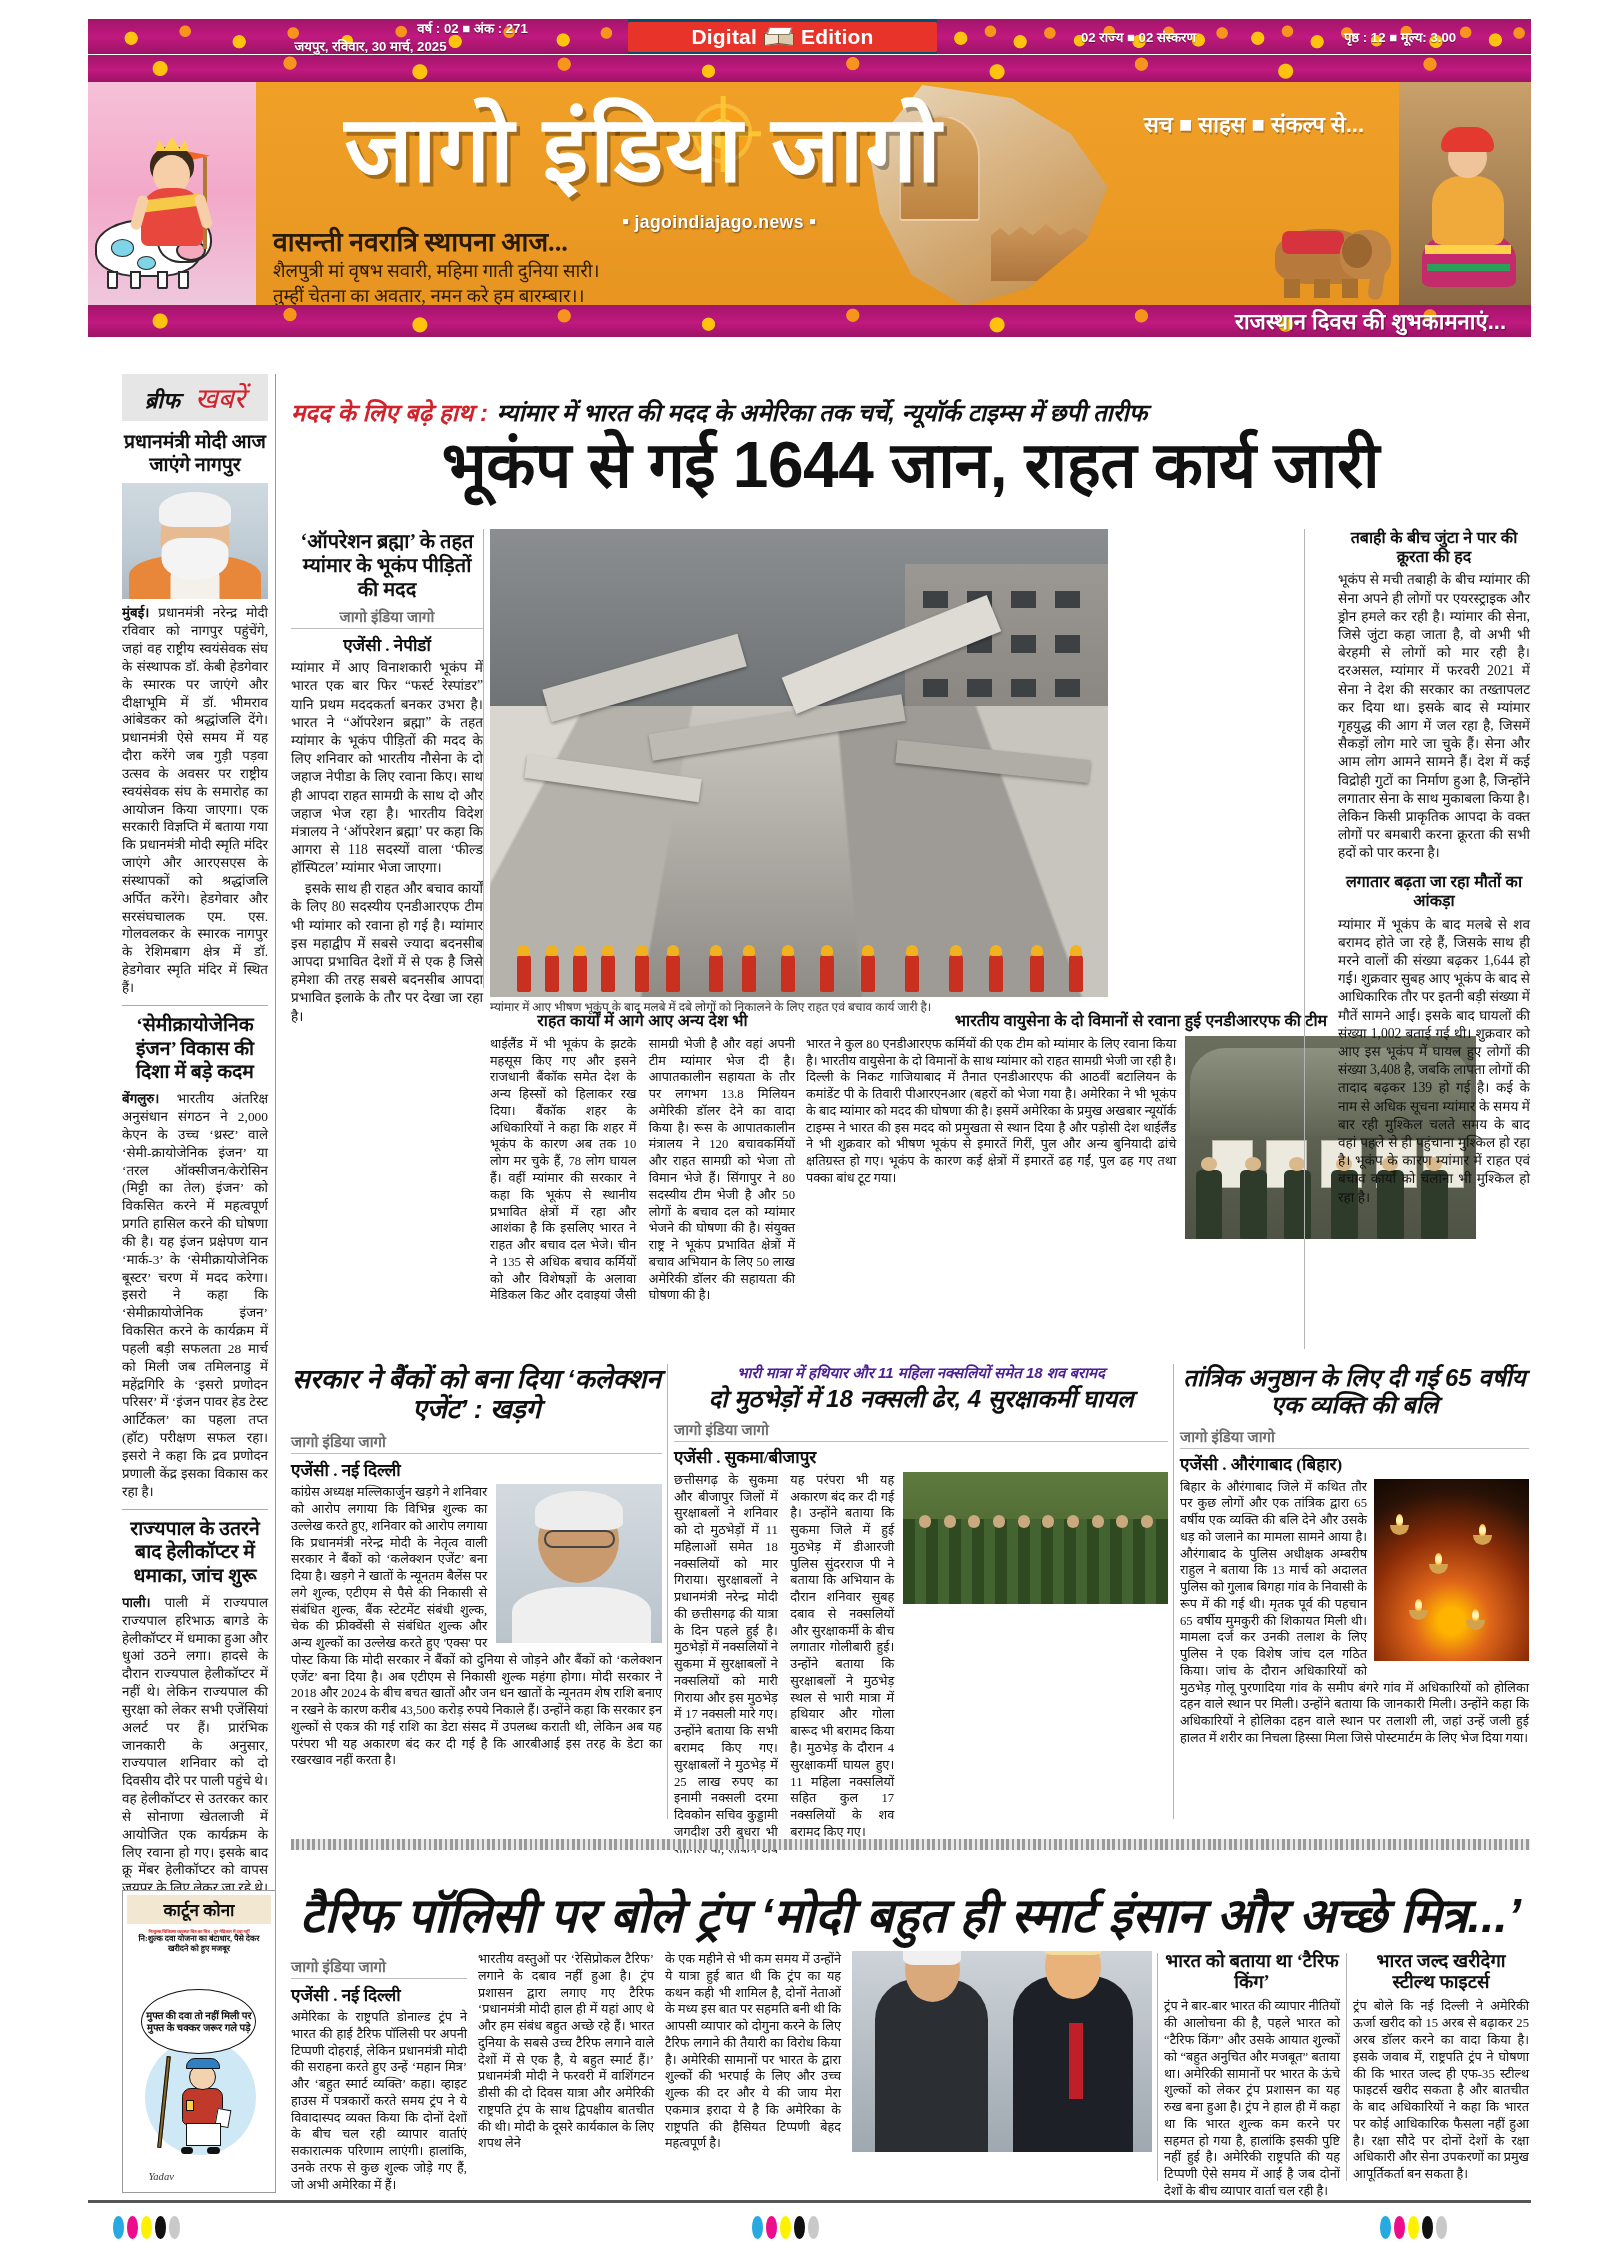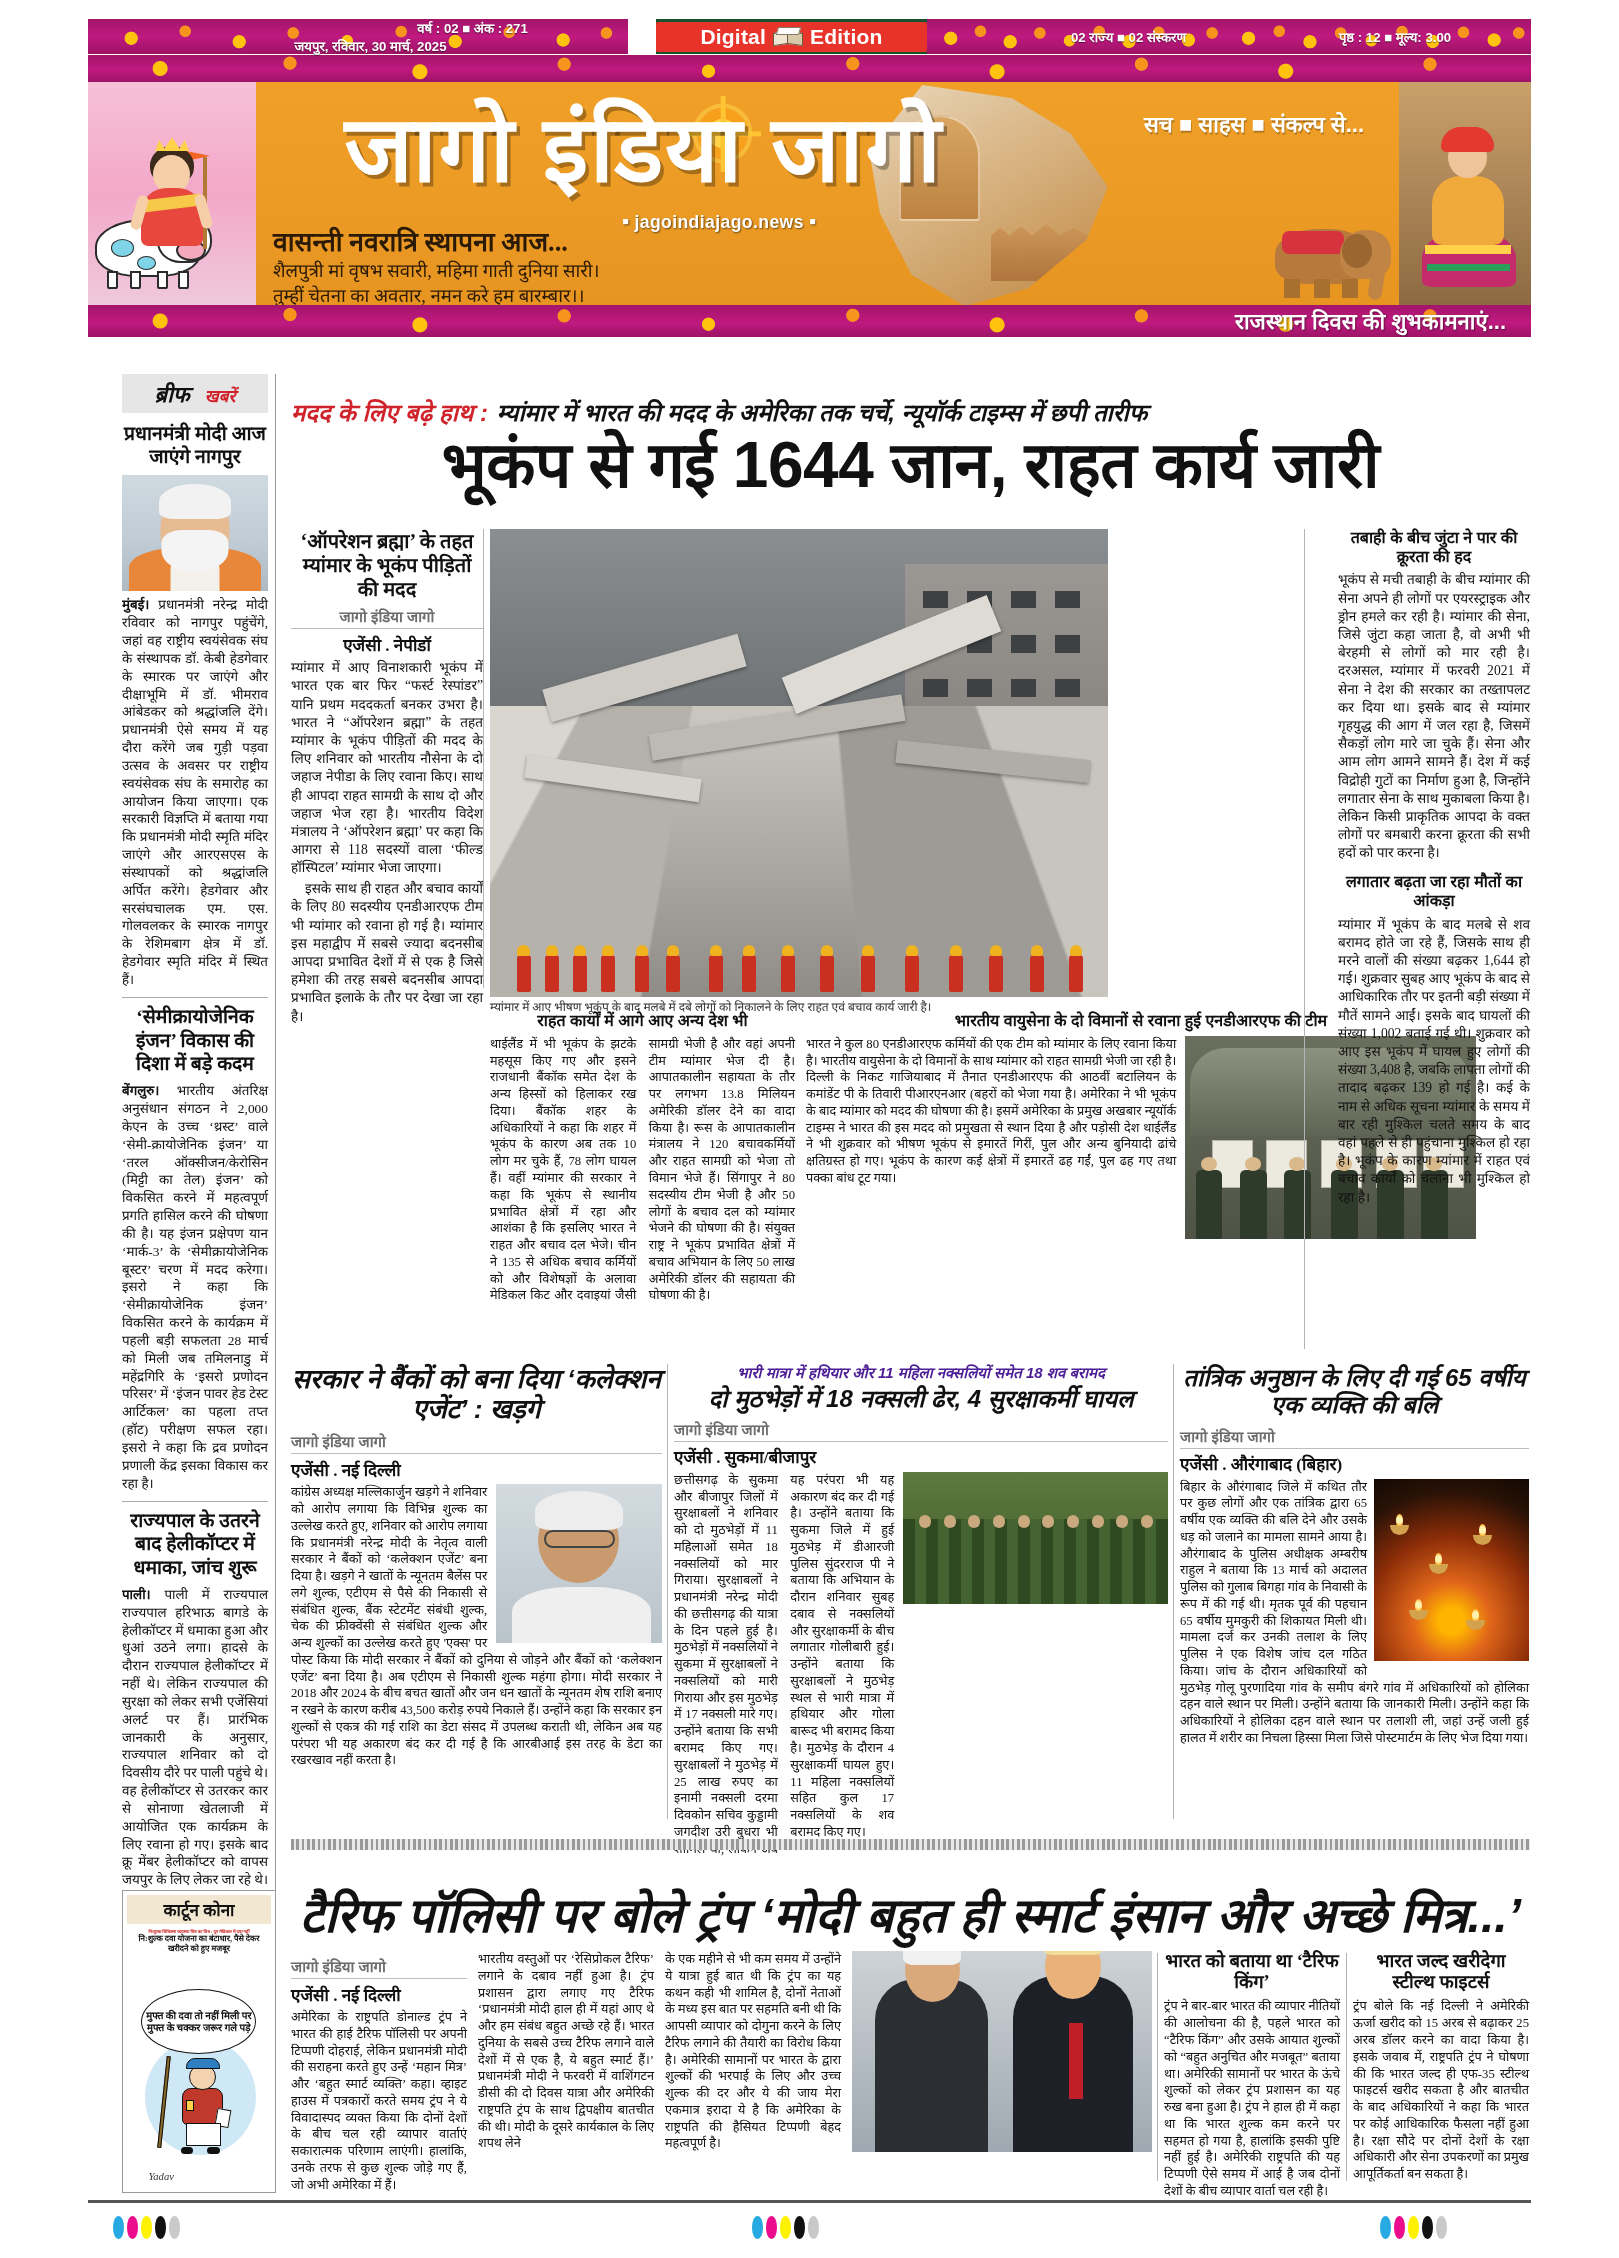--- a/index.html
+++ b/index.html
@@ -40,22 +40,22 @@
   .strip-seg { position: relative; display: flex; align-items: center; justify-content: center; flex-direction: column; }
   .strip-seg span {
     color: #ffffff; font-size: 13.2px; font-weight: bold;
     font-family: "Liberation Sans", sans-serif;
     text-shadow: 0 0.9px 0.9px rgba(0,0,0,.5);
     white-space: nowrap; z-index: 2;
   }
   .seg-left { width: 540px; }
   .seg-left span { margin-left: 229px; }
   .digital-box {
-    width: 271px; background: #14532d;
-    display:flex; align-items:center; justify-content:center;margin-left:28px;
+    width: 309px; background: #0c4a6e;
+    display:flex; align-items:center; justify-content:center;
   }
   .digital-inner {
     background: #e8332a; width: 100%; height: 30px;
     display: flex; align-items: center; justify-content: center; gap: 7px;
     border-radius: 1.8px;
   }
   .digital-inner b {
     color:#fff; font-size: 21px; font-weight: bold; letter-spacing: 0.2px;
     font-family: "Liberation Sans", sans-serif;
   }
@@ -227,21 +227,21 @@
   
   .sidebar {
     position:absolute; left: 122px; top: 374px; width: 154px;
     border-right: 1.3px solid #999;
     padding-right: 7px; height: 1517px; overflow:hidden;
   }
   .brief-badge {
     background:#e6e6e6; text-align:center; padding: 3.5px 0 5.3px; margin-bottom: 8.8px;
   }
   .brief-badge .b1 { color:#111; font-weight:bold; font-size: 22px; font-family:"Liberation Sans",sans-serif; font-style: italic;}
-  .brief-badge .b2 { color:#d0232b; font-weight:bold; font-size: 17px; font-family:"Liberation Sans",sans-serif; font-style: italic; margin-left:15px;}
+  .brief-badge .b2 { color:#d0232b; font-weight:normal; font-size: 28px; font-family:"Liberation Sans",sans-serif; font-style: italic; margin-left:15px;}
   .sb-head {
     text-align:center; font-weight: bold; font-size: 19.4px; line-height: 1.2;
     color:#111; margin: 5.3px 0 7px;
   }
   .sb-photo {
     width: 100%; height: 116px; margin-bottom: 5.3px;
     background: linear-gradient(180deg,#cfd9e0 0%, #bfcbd4 60%, #aeb9c2 100%);
     position: relative; overflow: hidden;
   }
   .modi-face { position:absolute; left:50%; top: 12.4px; transform: translateX(-50%); width: 69px; height: 81px;

